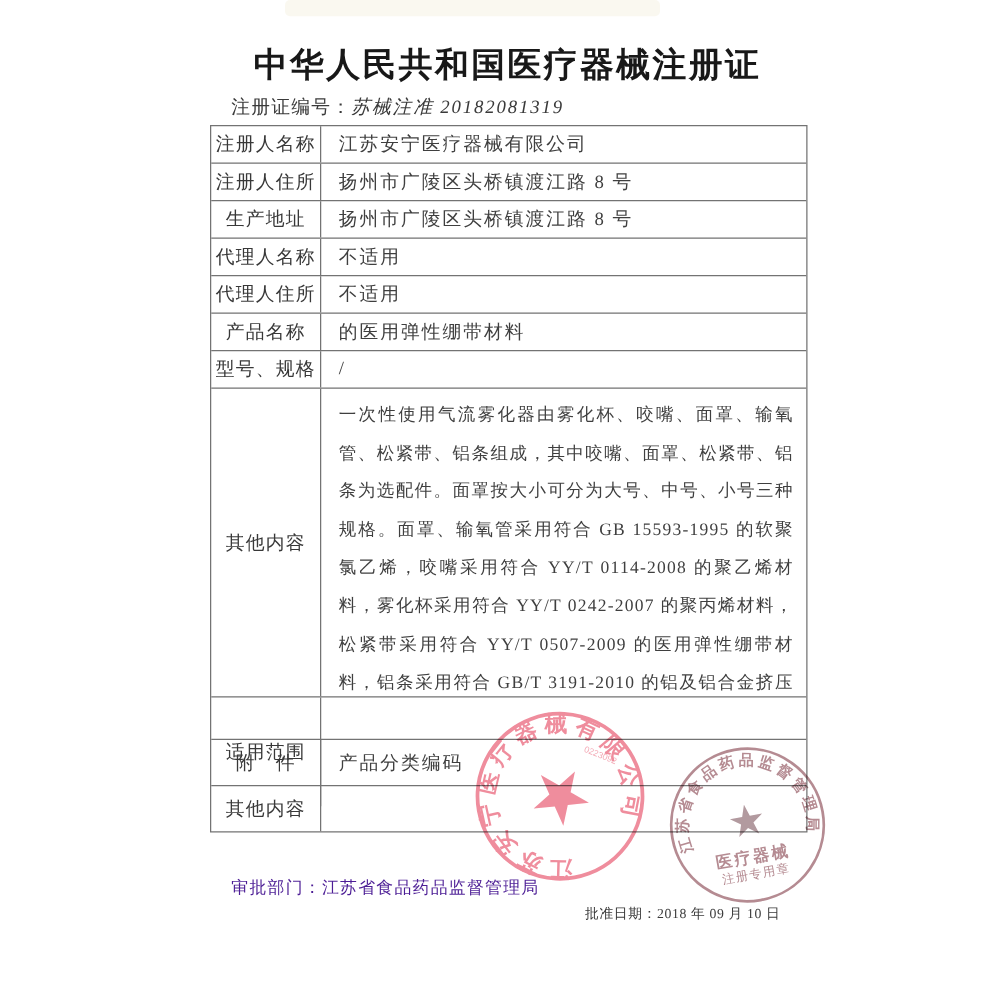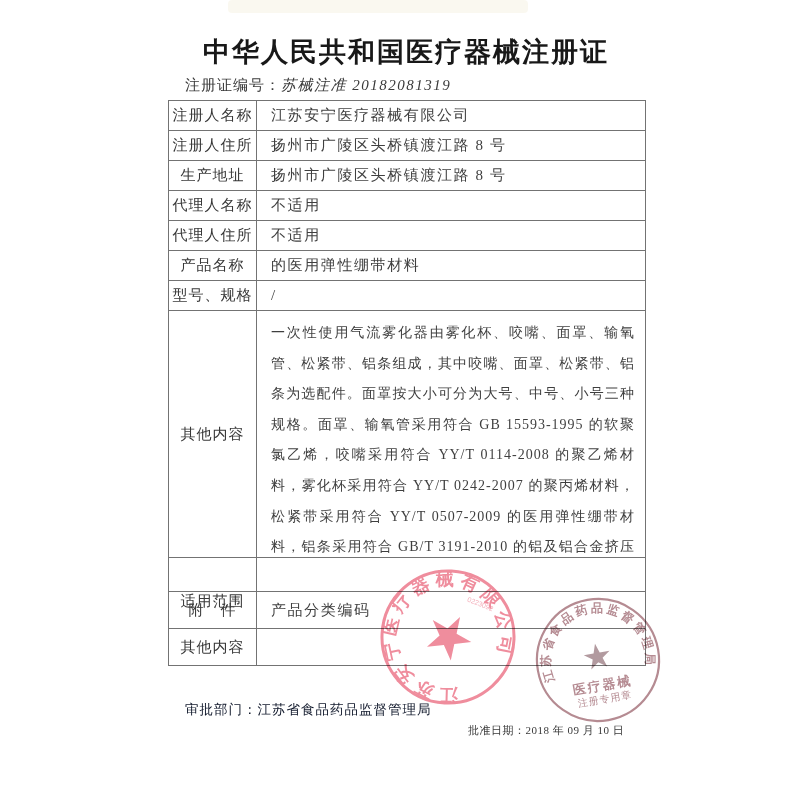--- a/index.html
+++ b/index.html
@@ -17,21 +17,21 @@
   .row:first-child{border-top:none;}
   .cl{width:87px;flex:0 0 87px;border-right:1px solid #737373;display:flex;align-items:center;
       justify-content:center;text-align:center;letter-spacing:1px;color:#383838;}
   .cv{flex:1;display:flex;align-items:center;padding:0 10px 0 14px;letter-spacing:1.6px;color:#3f3f3f;}
   .hA{height:29px;}
   .h8{height:246px;}
   .h9{height:33px;flex-direction:column;}
   .hB{height:36px;}
   .r8 .cv{display:block;padding:7px 10px 0 14px;line-height:30.6px;text-align:justify;
           font-size:14px;letter-spacing:1px;overflow:hidden;}
-  .footer-dept{position:absolute;left:185px;top:701px;font-size:13.5px;letter-spacing:1px;color:#0f172a;}
+  .footer-dept{position:absolute;left:185px;top:701px;font-size:13.5px;letter-spacing:1px;color:#4c1d95;}
   .footer-date1{position:absolute;left:468px;top:697px;font-size:11px;letter-spacing:.5px;color:#3a3a3a;margin-top:26px;}
   .footer-date2{position:absolute;left:468px;top:726px;font-size:13px;letter-spacing:.5px;color:#3a3a3a;}
   .stamp{position:absolute;mix-blend-mode:multiply;pointer-events:none;}
   .stamp-company{left:368px;top:557px;opacity:.68;transform:rotate(-42deg);}
   .stamp-gov{left:528px;top:590px;opacity:.85;transform:rotate(-10deg);}
   svg text{font-family:"Liberation Sans","DejaVu Sans",sans-serif;}
 </style>
 </head>
 <body>
 

